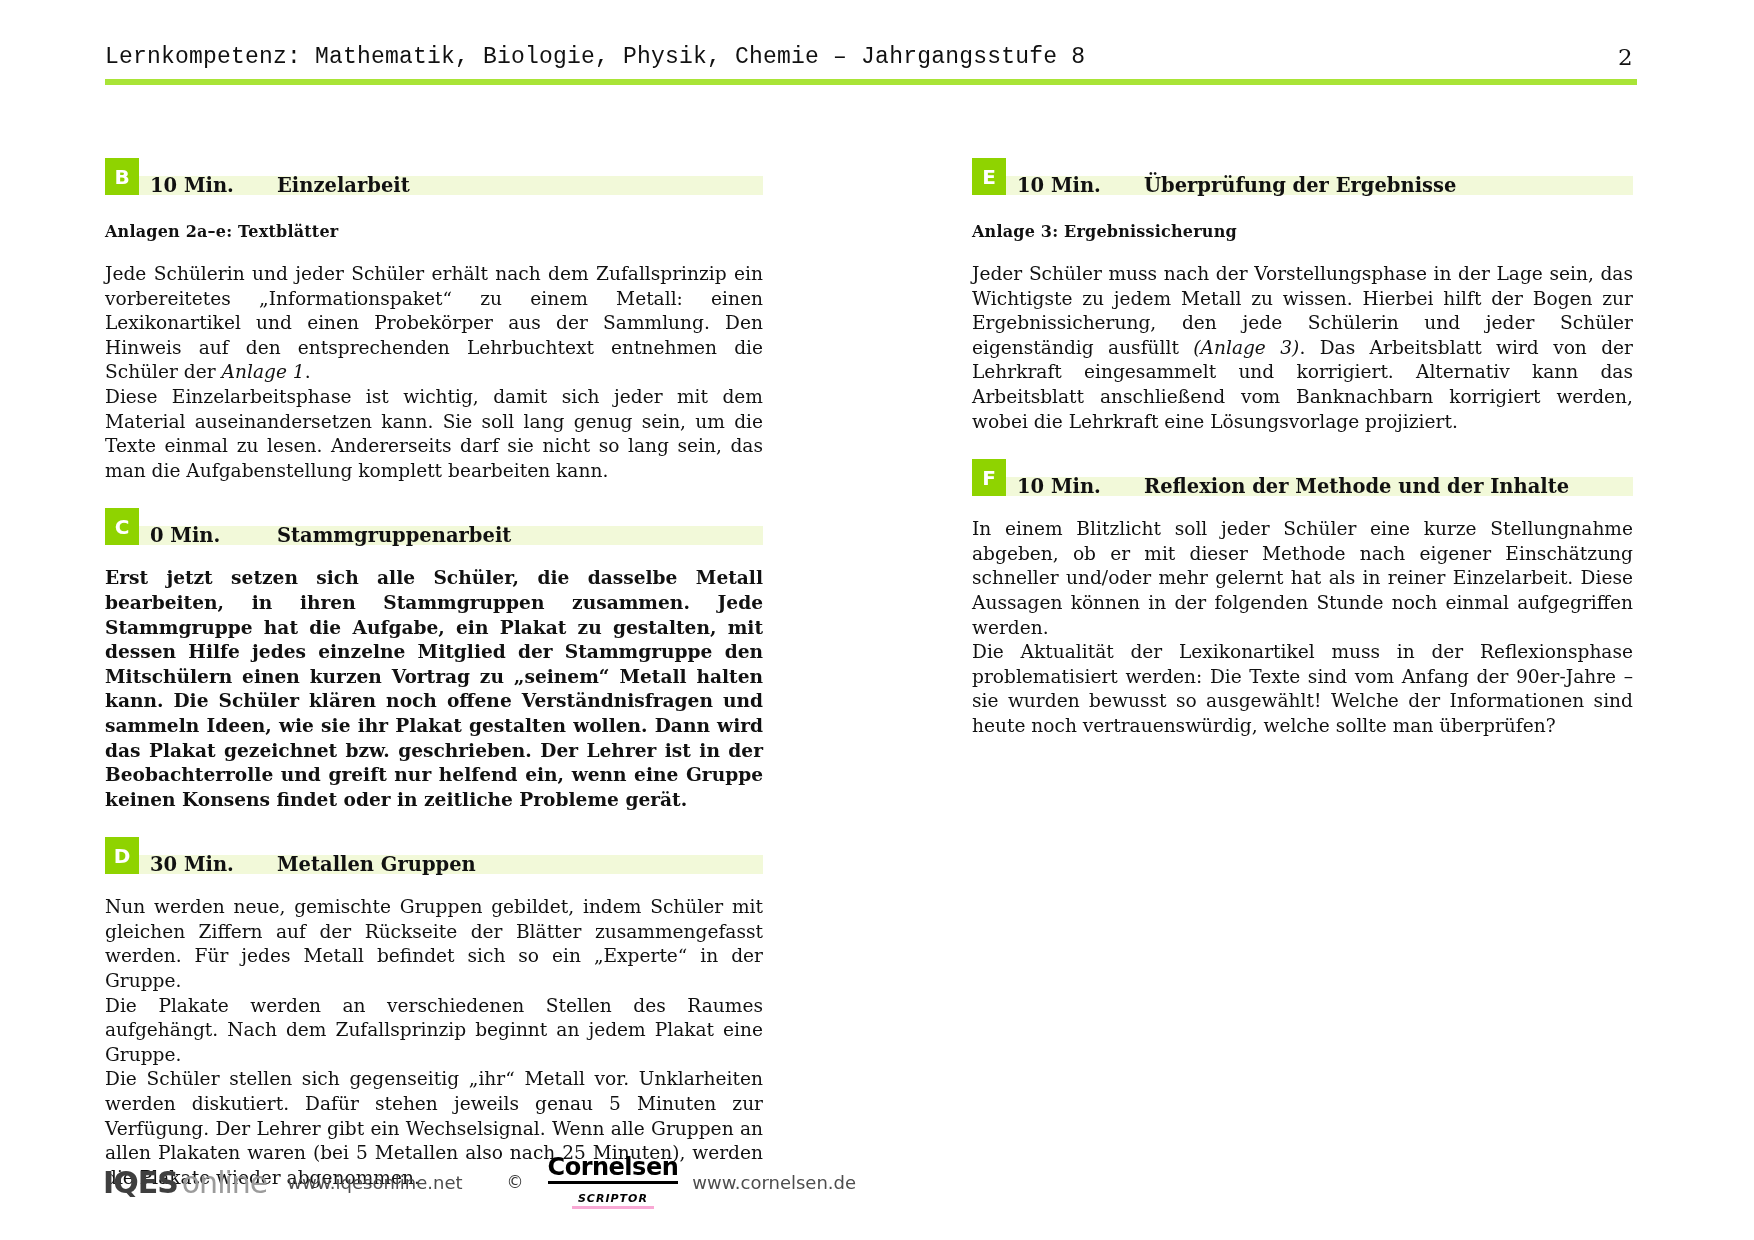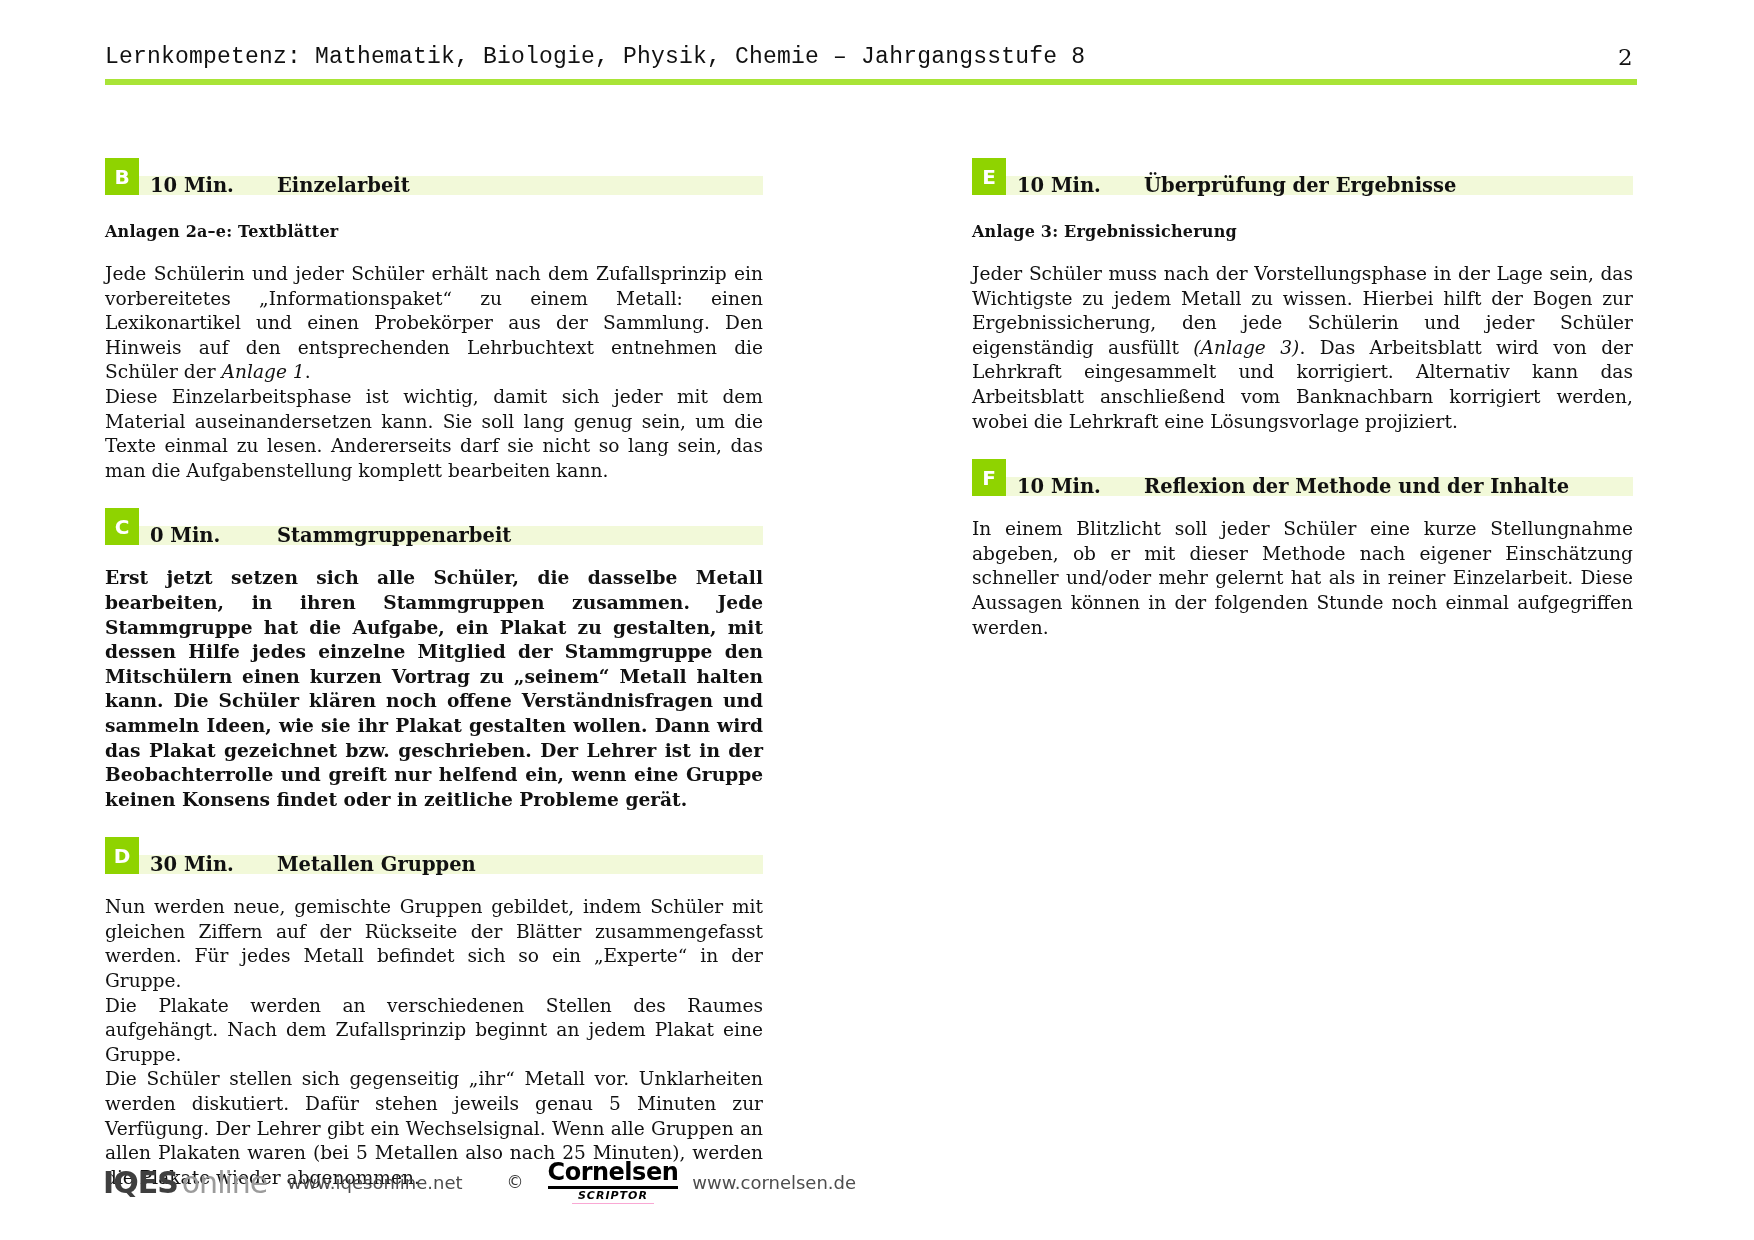--- a/index.html
+++ b/index.html
@@ -68,22 +68,22 @@
   .url-iqes { margin-left:20px; }
   .copyright { margin-left:44px; font-size:17px; color:#333333; }
   .cornelsen-logo { margin-left:24px; display:flex; flex-direction:column; align-items:center; }
   .cornelsen-name {
     font-weight:bold; font-size:24px; color:#000;
     letter-spacing:-0.5px; line-height:1; padding-bottom:2px;
     border-bottom:3px solid #000;
   }
   .cornelsen-sub {
     font-style:italic; font-weight:bold; font-size:11px; color:#000;
-    letter-spacing:1px; line-height:1.2; padding:0 6px 1px 6px;
-    border-bottom:1px solid #f9a8d4;
+    letter-spacing:1px; line-height:1.2; padding:8px 6px 1px 6px;
+    border-bottom:3px solid #f9a8d4;
   }
   .url-cornelsen { margin-left:14px; }
 </style>
 </head>
 <body>
 
 <div class="header-title">Lernkompetenz: Mathematik, Biologie, Physik, Chemie – Jahrgangsstufe 8</div>
 <div class="page-number">2</div>
 <div class="header-rule"></div>
 
@@ -151,20 +151,21 @@
   <div class="sec">
     <div class="sec-letter">F</div>
     <div class="sec-bar">
       <span class="sec-time">10 Min.</span>
       <span class="sec-title">Reflexion der Methode und der Inhalte</span>
     </div>
   </div>
 
   <div class="ptext">
     <p>In einem Blitzlicht soll jeder Schüler eine kurze Stellungnahme abgeben, ob er mit dieser Methode nach eigener Einschätzung schneller und/oder mehr gelernt hat als in reiner Einzelarbeit. Diese Aussagen können in der folgenden Stunde noch einmal aufgegriffen werden.</p>
+    <p>Die Aktualität der Lexikonartikel muss in der Reflexionsphase problematisiert werden: Die Texte sind vom Anfang der 90er-Jahre – sie wurden bewusst so ausgewählt! Welche der Informationen sind heute noch vertrauenswürdig, welche sollte man überprüfen?</p>
   </div>
 
 </div>
 
 <div class="footer">
   <div class="iqes-logo">
     <span class="iqes-bold">IQES</span><span class="iqes-light">online</span>
   </div>
   <a class="footer-url url-iqes">www.iqesonline.net</a>
   <span class="copyright">©</span>

